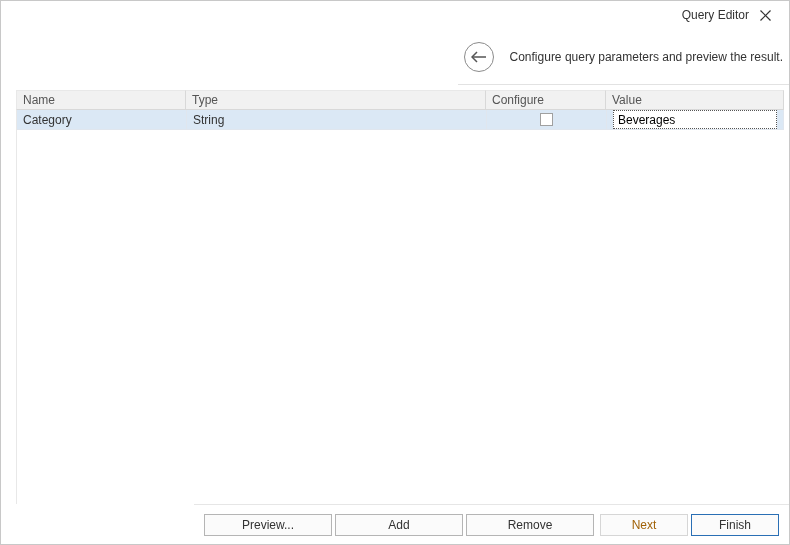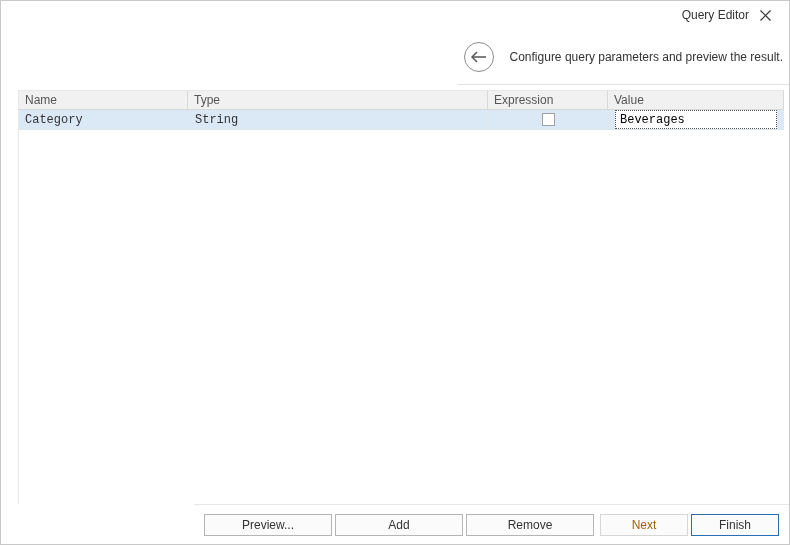--- a/index.html
+++ b/index.html
@@ -65,21 +65,20 @@
     display: flex;
     height: 20px;
     background: #dbe8f5;
   }
   .row .cell {
     border-right: 1px solid #e0e6ee;
     border-bottom: 1px solid #e0e6ee;
     padding: 0 6px;
     display: flex; align-items: center;
     font-size: 12px;
-    font-family: Liberation Mono, monospace;
   }
   .cell-name { width: 170px; }
   .cell-type { width: 300px; }
   .cell-expr { width: 120px; justify-content: center; }
   .cell-value { flex: 1; padding: 0; border-right: 1px solid #e0e6ee; }
   .checkbox {
     width: 13px; height: 13px;
     background: #fff;
     border: 1px solid #a0a0a0;
     display: inline-block;
@@ -140,21 +139,21 @@
           <polyline points="6,1 1,6 6,11"></polyline>
         </svg>
     </div>
     <span class="subtext">Configure query parameters and preview the result.</span>
   </div>
 
   <div class="content-area">
     <div class="table-header">
       <div class="col col-name">Name</div>
       <div class="col col-type">Type</div>
-      <div class="col col-expr">Expression</div>
+      <div class="col col-expr">Configure</div>
       <div class="col col-value">Value</div>
     </div>
     <div class="table-body">
       <div class="row">
         <div class="cell cell-name">Category</div>
         <div class="cell cell-type">String</div>
         <div class="cell cell-expr">
           <span class="checkbox"></span>
         </div>
         <div class="cell cell-value">

